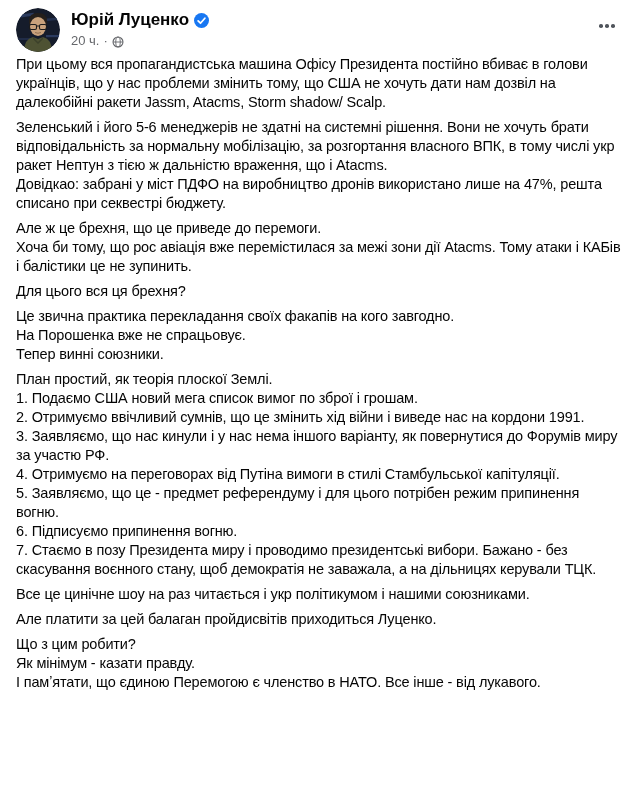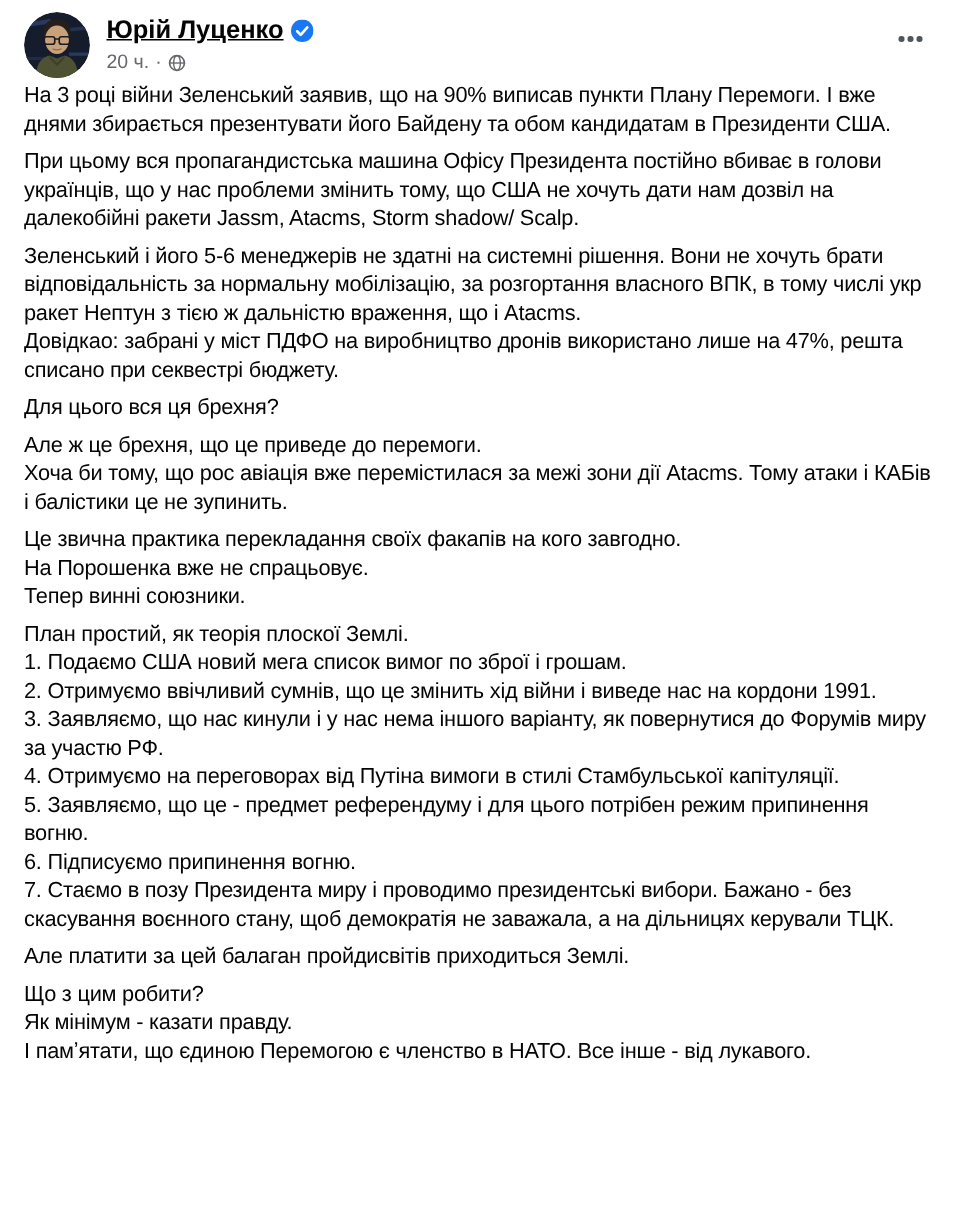--- a/index.html
+++ b/index.html
@@ -12,21 +12,21 @@
   .header{
     display:flex;align-items:flex-start;
     padding:8px 16px 0 16px;position:relative;height:44px;
   }
   .avatar{
     width:44px;height:44px;border-radius:50%;overflow:hidden;flex:0 0 44px;
     cursor:pointer;
   }
   .avatar svg{display:block;}
   .hinfo{margin-left:11px;padding-top:1px;}
-  .author-row{display:flex;align-items:center;gap:5px;text-decoration:underline;}
+  .author-row{display:flex;align-items:center;gap:5px;}
   .author{
     font-size:17px;font-weight:bold;color:#050505;line-height:21px;cursor:pointer;
   }
   .badge{display:inline-flex;align-items:center;margin-top:1px;}
   .meta{
     display:flex;gap:4px;margin-top:3px;
     font-size:13px;color:#65676b;line-height:16px;
   }
   .meta .ts{cursor:pointer;}
   .meta .sep{color:#65676b;}
@@ -104,37 +104,37 @@
 
     <div class="menu">
       <i></i>
         <i></i>
         <i></i>
     </div>
 
   </div>
 
   <div class="body" id="post-body">
-      <div class="para">На 3 році війни Зеленський заявив, що на 90% виписав пункти Плану Перемоги. І вже днями збирається презентувати його Байдену та обом кандидатам в Президенти США.</div>
       <div class="para">При цьому вся пропагандистська машина Офісу Президента постійно вбиває в голови українців, що у нас проблеми змінить тому, що США не хочуть дати нам дозвіл на далекобійні ракети Jassm, Atacms, Storm shadow/ Scalp.</div>
       <div class="para">Зеленський і його 5-6 менеджерів не здатні на системні рішення. Вони не хочуть брати відповідальність за нормальну мобілізацію, за розгортання власного ВПК, в тому числі укр ракет Нептун з тією ж дальністю враження, що і Atacms.
 Довідкао: забрані у міст ПДФО на виробництво дронів використано лише на 47%, решта списано при секвестрі бюджету.</div>
-      <div class="para">Для цього вся ця брехня?</div>
       <div class="para">Але ж це брехня, що це приведе до перемоги.
 Хоча би тому, що рос авіація вже перемістилася за межі зони дії Atacms. Тому атаки і КАБів і балістики це не зупинить.</div>
+      <div class="para">Для цього вся ця брехня?</div>
       <div class="para">Це звична практика перекладання своїх факапів на кого завгодно.
 На Порошенка вже не спрацьовує.
 Тепер винні союзники.</div>
       <div class="para">План простий, як теорія плоскої Землі.
 1. Подаємо США новий мега список вимог по зброї і грошам.
 2. Отримуємо ввічливий сумнів, що це змінить хід війни і виведе нас на кордони 1991.
 3. Заявляємо, що нас кинули і у нас нема іншого варіанту, як повернутися до Форумів миру за участю РФ.
 4. Отримуємо на переговорах від Путіна вимоги в стилі Стамбульської капітуляції.
 5. Заявляємо, що це - предмет референдуму і для цього потрібен режим припинення вогню.
 6. Підписуємо припинення вогню.
 7. Стаємо в позу Президента миру і проводимо президентські вибори. Бажано - без скасування воєнного стану, щоб демократія не заважала, а на дільницях керували ТЦК.</div>
-      <div class="para">Але платити за цей балаган пройдисвітів приходиться Землі.</div>
+      <div class="para">Все це цинічне шоу на раз читається і укр політикумом і нашими союзниками.</div>
+      <div class="para">Але платити за цей балаган пройдисвітів приходиться Луценко.</div>
       <div class="para">Що з цим робити?
 Як мінімум - казати правду.
 І памʼятати, що єдиною Перемогою є членство в НАТО. Все інше - від лукавого.</div>
     </div>
 
 </div>
 
 </body></html>

